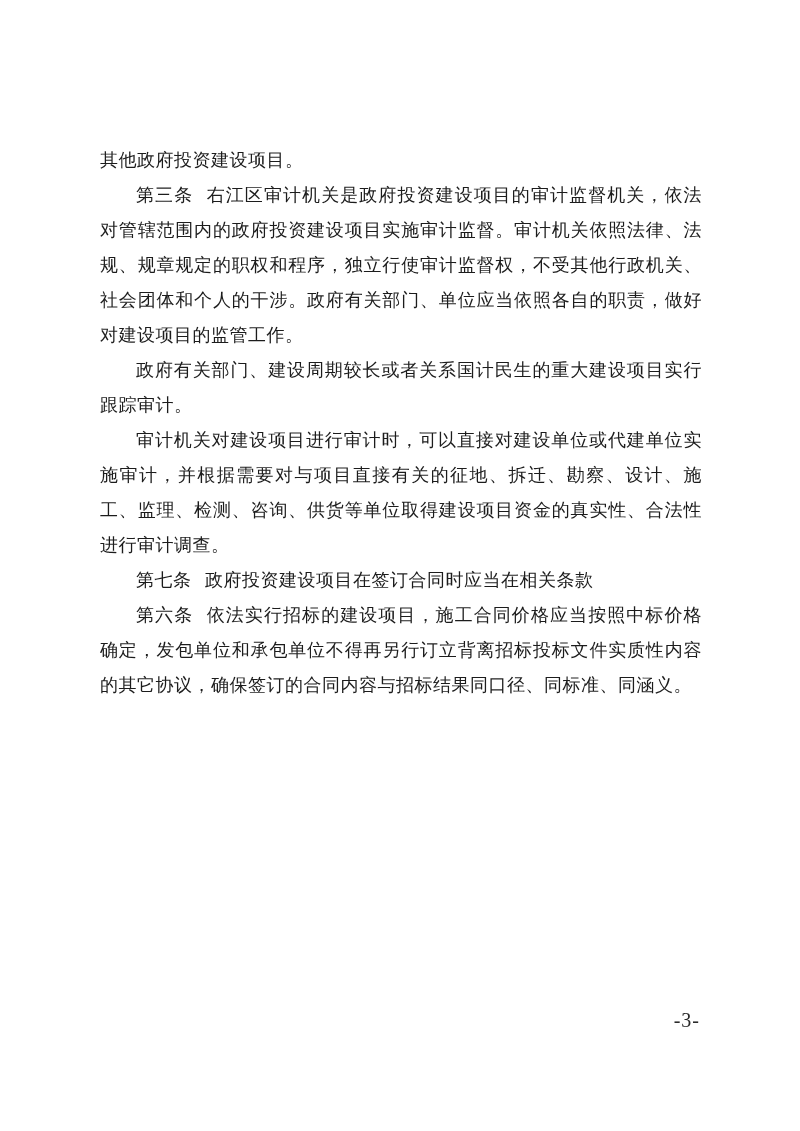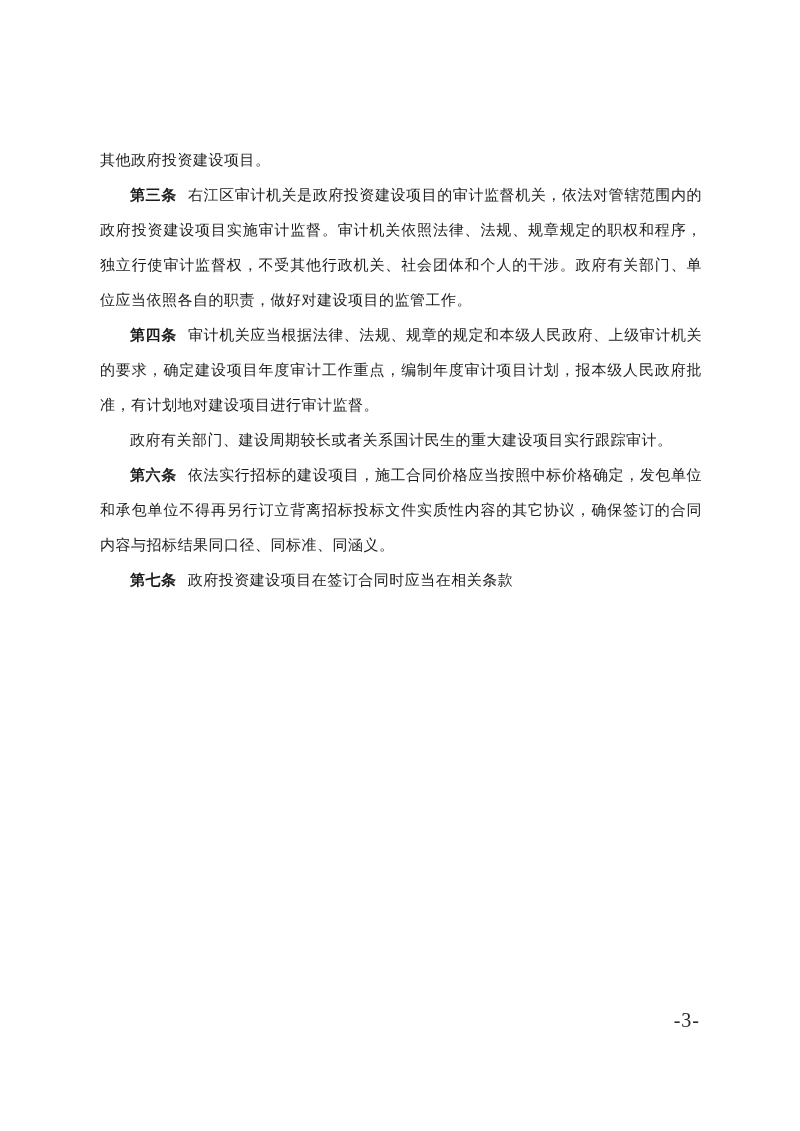--- a/index.html
+++ b/index.html
@@ -18,50 +18,50 @@
     color: #1c1c1c;
   }
   .doc-body {
     position: absolute;
     left: 100px;
     top: 143px;
     width: 602px;
   }
   .doc-body p {
     margin: 0;
-    font-size: 15px;
+    font-size: 18px;
     line-height: 35px;
     text-align: justify;
     text-align-last: left;
     letter-spacing: 0.5px;
     word-break: break-all;
   }
   .doc-body p.indent {
     text-indent: 2em;
   }
   .article-label {
-    font-weight: bold;
+    font-weight: normal;
     margin-right: 0.75em;
   }
   .page-number {
     position: absolute;
     top: 1005px;
     right: 100px;
     font-size: 20px;
     line-height: 30px;
     letter-spacing: 1px;
     color: #2a2a2a;
   }
 </style>
 </head>
 <body>
 
 <div class="page">
   <div class="doc-body">
       <p><span>其他政府投资建设项目。</span></p>
       <p class="indent"><span class="article-label">第三条</span><span>右江区审计机关是政府投资建设项目的审计监督机关，依法对管辖范围内的政府投资建设项目实施审计监督。审计机关依照法律、法规、规章规定的职权和程序，独立行使审计监督权，不受其他行政机关、社会团体和个人的干涉。政府有关部门、单位应当依照各自的职责，做好对建设项目的监管工作。</span></p>
-      <p class="indent"><span class="article-label">第四条</span><span>审计机关应当根据法律、法规、规章的规定和本级人民政府、上级审计机关的要求，确定建设项目年度审计工作重点，编制年度审计项目计划，报本级人民政府批准，有计划地对建设项目进行审计监督。</span></p>
       <p class="indent"><span>政府有关部门、建设周期较长或者关系国计民生的重大建设项目实行跟踪审计。</span></p>
+      <p class="indent"><span>审计机关对建设项目进行审计时，可以直接对建设单位或代建单位实施审计，并根据需要对与项目直接有关的征地、拆迁、勘察、设计、施工、监理、检测、咨询、供货等单位取得建设项目资金的真实性、合法性进行审计调查。</span></p>
+      <p class="indent"><span class="article-label">第七条</span><span>政府投资建设项目在签订合同时应当在相关条款</span></p>
       <p class="indent"><span class="article-label">第六条</span><span>依法实行招标的建设项目，施工合同价格应当按照中标价格确定，发包单位和承包单位不得再另行订立背离招标投标文件实质性内容的其它协议，确保签订的合同内容与招标结果同口径、同标准、同涵义。</span></p>
-      <p class="indent"><span class="article-label">第七条</span><span>政府投资建设项目在签订合同时应当在相关条款</span></p>
     </div>
   <div class="page-number">-3-</div>
 </div>
 
 </body></html>

